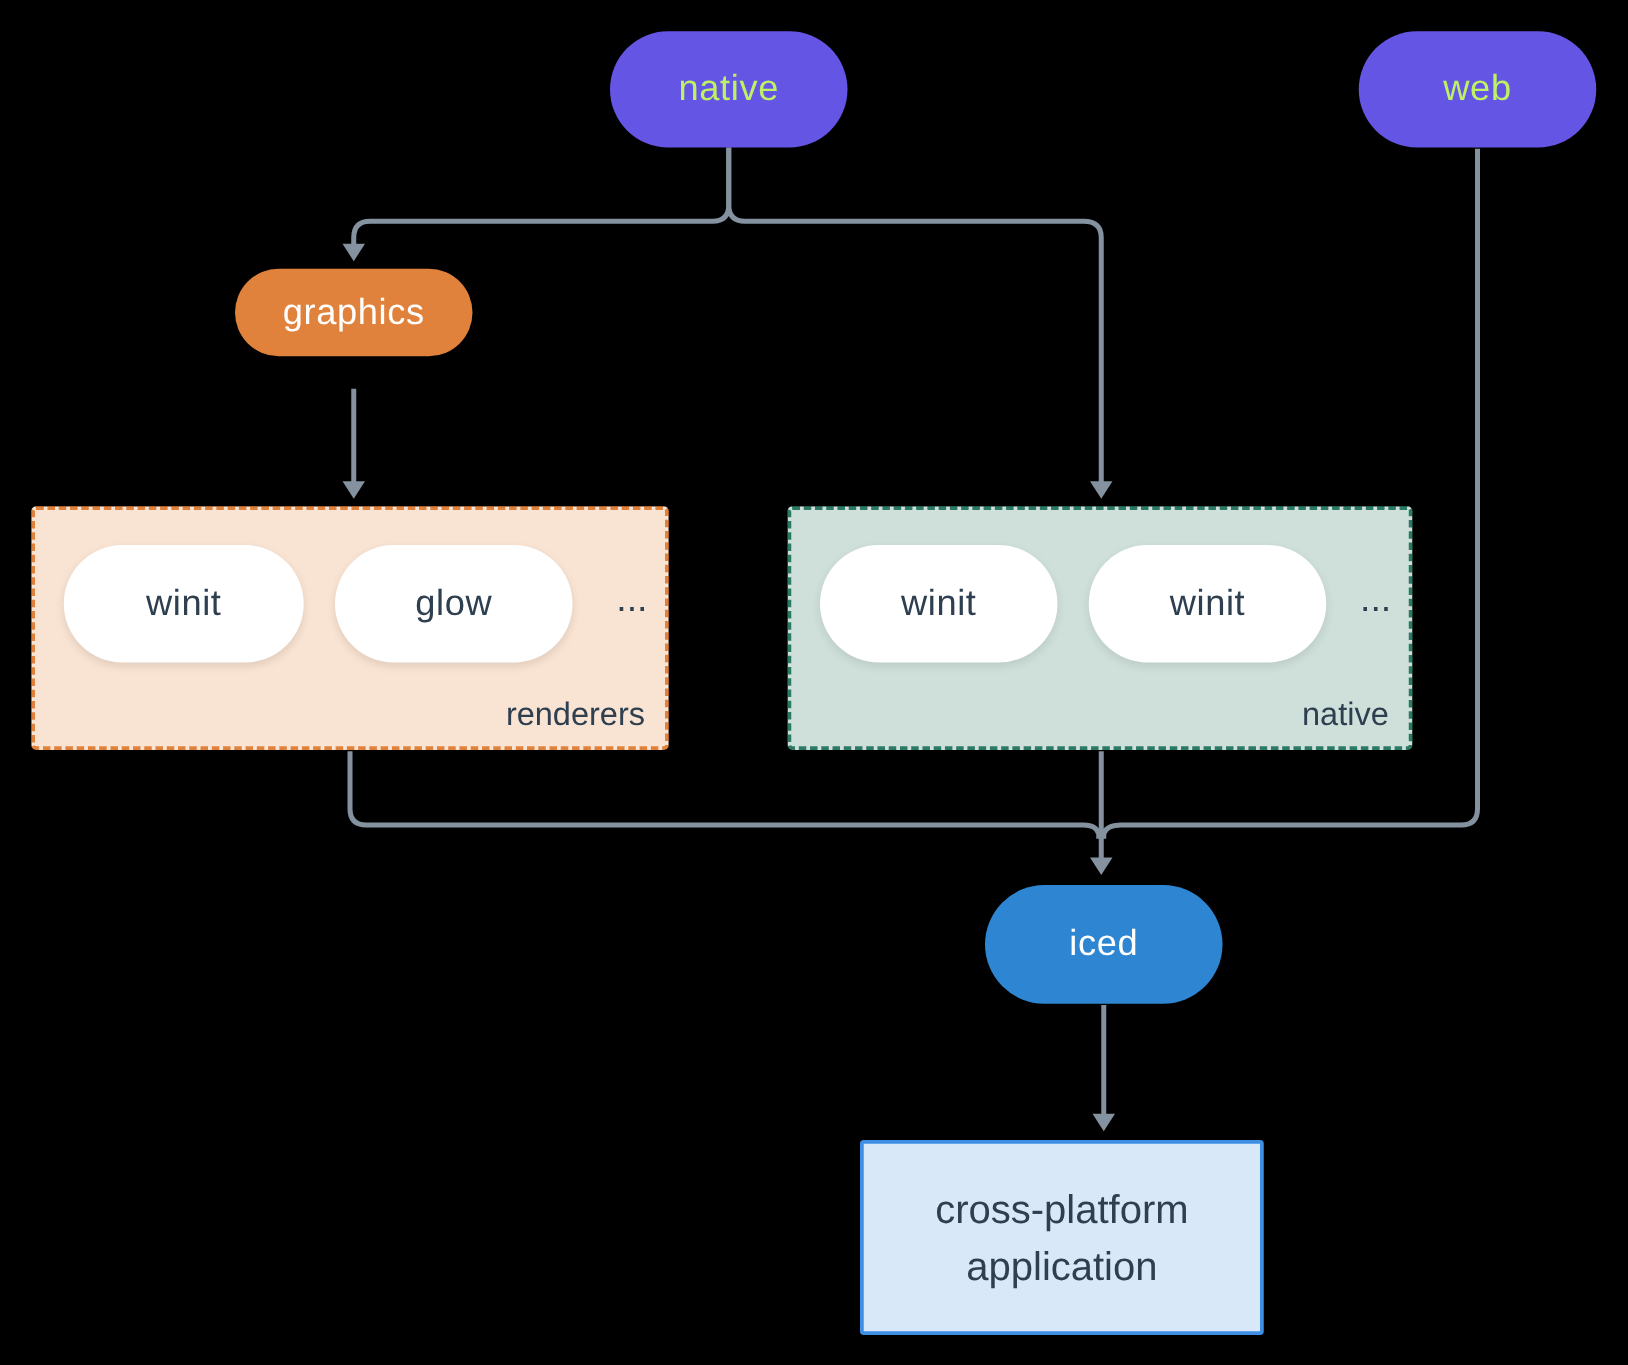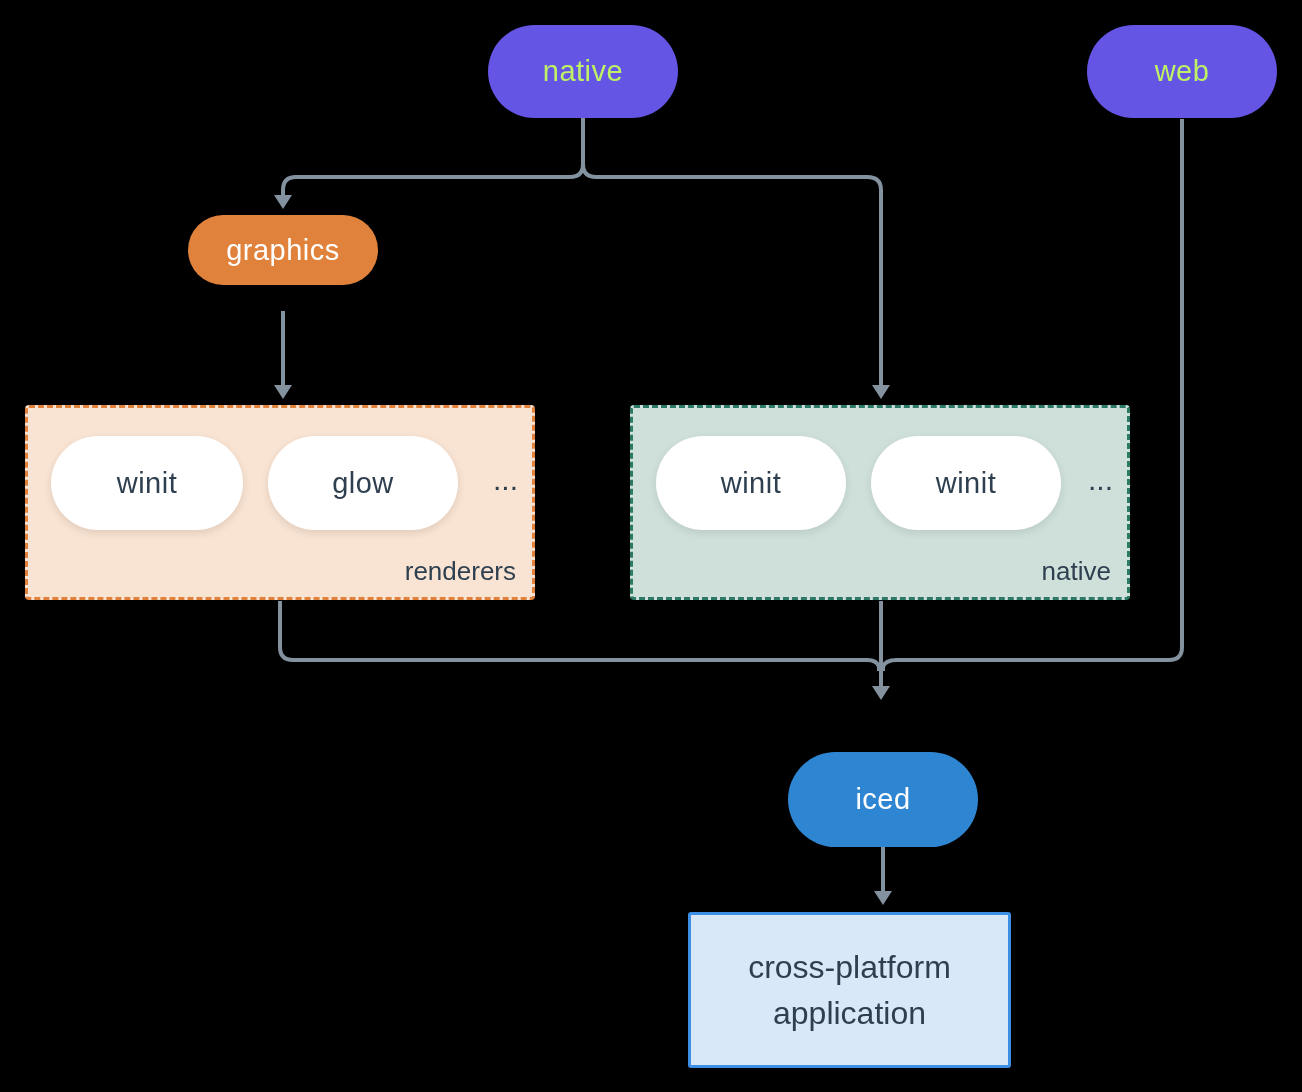--- a/index.html
+++ b/index.html
@@ -97,21 +97,21 @@
     justify-content: center;
     color: var(--ink);
     font-size: 32px;
     line-height: 1.45;
     text-align: center;
   }
   
   .node-native   { left: 488px;  top: 25px;  width: 190px; height: 93px; }
   .node-web      { left: 1087px; top: 25px;  width: 190px; height: 93px; }
   .node-graphics { left: 188px;  top: 215px; width: 190px; height: 70px; }
-  .node-iced     { left: 788px;  top: 708px; width: 190px; height: 95px; margin-top: 44px; }
+  .node-iced     { left: 788px;  top: 708px; width: 190px; height: 95px; }
   .box-renderers { left: 25px;  top: 405px; width: 510px; height: 195px; }
   .box-shells    { left: 630px; top: 405px; width: 500px; height: 195px; }
   .pill-wgpu   { left: 23px;  top: 28px; width: 192px; height: 94px; }
   .pill-glow   { left: 240px; top: 28px; width: 190px; height: 94px; }
   .pill-winit  { left: 23px;  top: 28px; width: 190px; height: 94px; }
   .pill-glutin { left: 238px; top: 28px; width: 190px; height: 94px; }
 </style>
 </head>
 <body>
 

